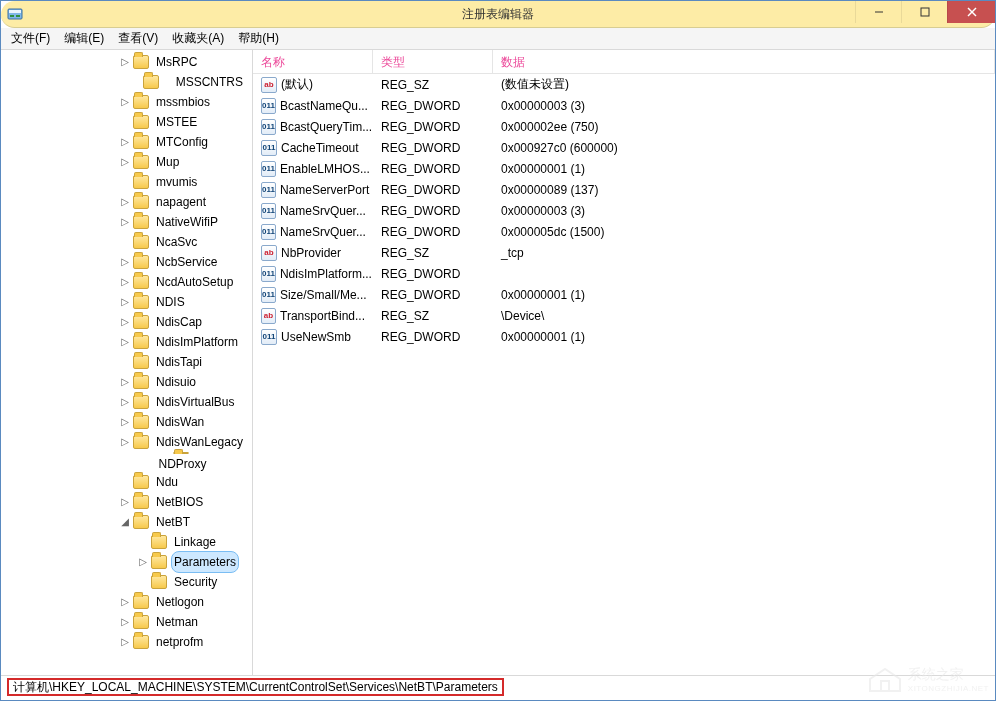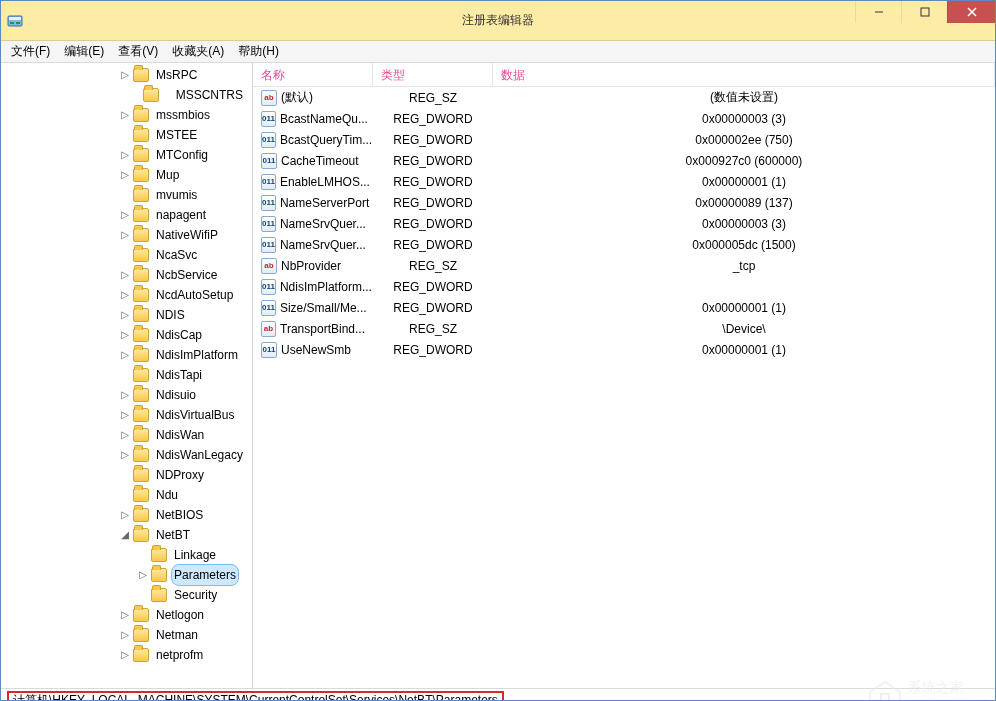--- a/index.html
+++ b/index.html
@@ -1,17 +1,17 @@
 <!DOCTYPE html>
 <html><head>
 <meta charset="utf-8">
 <style>
   * { box-sizing: border-box; margin: 0; padding: 0; }
   body { font-family: "Microsoft YaHei", "Segoe UI", Tahoma, sans-serif; font-size: 12px; background: #fff; width: 996px; height: 701px; overflow: hidden; border: 1px solid #5a8ac0; }
-  .titlebar { height: 40px; background: linear-gradient(#fdeca6, #fdeca6); border-bottom:1px solid #d8cd92; display:flex; align-items:center; position:relative; }
+  .titlebar { height: 27px; background: linear-gradient(#fdeca6, #fdeca6); border-bottom:1px solid #d8cd92; display:flex; align-items:center; position:relative;border-radius:15px; }
   .titlebar .icon { width:16px; height:16px; margin:0 6px; }
   .titlebar .title { position:absolute; left:50%; transform:translateX(-50%); font-size:12px; color:#333; }
   .winbtns { position:absolute; right:0; top:0; display:flex; height:22px; }
   .winbtn { width:46px; height:22px; display:flex; align-items:center; justify-content:center; border-left:1px solid rgba(0,0,0,0.08); }
   .winbtn.close { background:#c75050; color:#fff; width:48px; }
   .winbtn svg { display:block; }
   .menubar { height:22px; background:#f5f5f5; border-bottom:1px solid #d9d9d9; display:flex; align-items:flex-start; padding:0 4px; gap:2px; }
   .menuitem { padding:2px 6px; cursor:default; }
   .client { display:flex; height: calc(701px - 30px - 22px - 22px - 2px); }
   .treepane { width:252px; border-right:1px solid #d9d9d9; overflow:hidden; position:relative; }
@@ -22,21 +22,21 @@
   .folder { width:16px; height:14px; margin-right:4px; display:inline-block; background:linear-gradient(#ffe8a0,#f7c94b); border:1px solid #caa33b; border-radius:2px; position:relative; }
   .folder::before { content:""; position:absolute; top:-4px; left:0; width:7px; height:4px; background:#f7c94b; border:1px solid #caa33b; border-bottom:none; border-radius:2px 2px 0 0; }
   .nodelabel { padding:0 3px; }
   .nodelabel.selected { background:#cde8ff; border:1px solid #7abdf3; border-radius:8px; padding:0 2px; }
   .listpane { flex:1; overflow:auto; }
   .listhdr { display:flex; height:24px; border-bottom:1px solid #e5e5e5; position:sticky; top:0; background:#fff; }
   .colh { padding:4px 8px; border-right:1px solid #e5e5e5; color:#ec4899; }
   .col-name { width:120px; }
   .col-type { width:120px; }
   .col-data { flex:1; }
-  .row { display:flex; height:21px; align-items:center;text-align:center; }
+  .row { display:flex; height:21px; align-items:center; }
   .cell { padding:0 8px; overflow:hidden; text-overflow:ellipsis; white-space:nowrap; }
   .cell.name { width:120px; display:flex; align-items:center; gap:4px; }
   .cell.type { width:120px; }
   .cell.data { flex:1; }
   .valicon { width:16px; height:16px; display:inline-flex; align-items:center; justify-content:center; font-size:8px; font-weight:bold; border:1px solid #8aa9cc; border-radius:2px; background:linear-gradient(#ffffff,#e2ecf7); }
   .valicon.sz { color:#c23; }
   .valicon.dw { color:#147; }
   .statusbar { height:22px; border-top:1px solid #d9d9d9; display:flex; align-items:center; padding:0 6px; font-size:12px; position:relative; }
   .statusbar .path { border:2px solid #d42a2a; padding:0 4px; height:18px; line-height:14px; }
   .watermark { position:absolute; right:6px; bottom:4px; opacity:.6; display:flex; align-items:center; gap:6px; color:#e8e8e8; font-size:14px; pointer-events:none; }
@@ -182,21 +182,21 @@
           <div class="node" style="padding-left: 118px;">
             <span class="toggle">▷</span>
             <span class="folder"></span>
             <span class="nodelabel">NdisWan</span>
           </div>
           <div class="node" style="padding-left: 118px;">
             <span class="toggle">▷</span>
             <span class="folder"></span>
             <span class="nodelabel">NdisWanLegacy</span>
           </div>
-          <div class="node" style="padding-left: 118px;">
+          <div class="node" style="padding-left: 118px; flex-direction: column;">
             <span class="toggle"></span>
             <span class="folder"></span>
             <span class="nodelabel">NDProxy</span>
           </div>
           <div class="node" style="padding-left: 118px;">
             <span class="toggle"></span>
             <span class="folder"></span>
             <span class="nodelabel">Ndu</span>
           </div>
           <div class="node" style="padding-left: 118px;">

